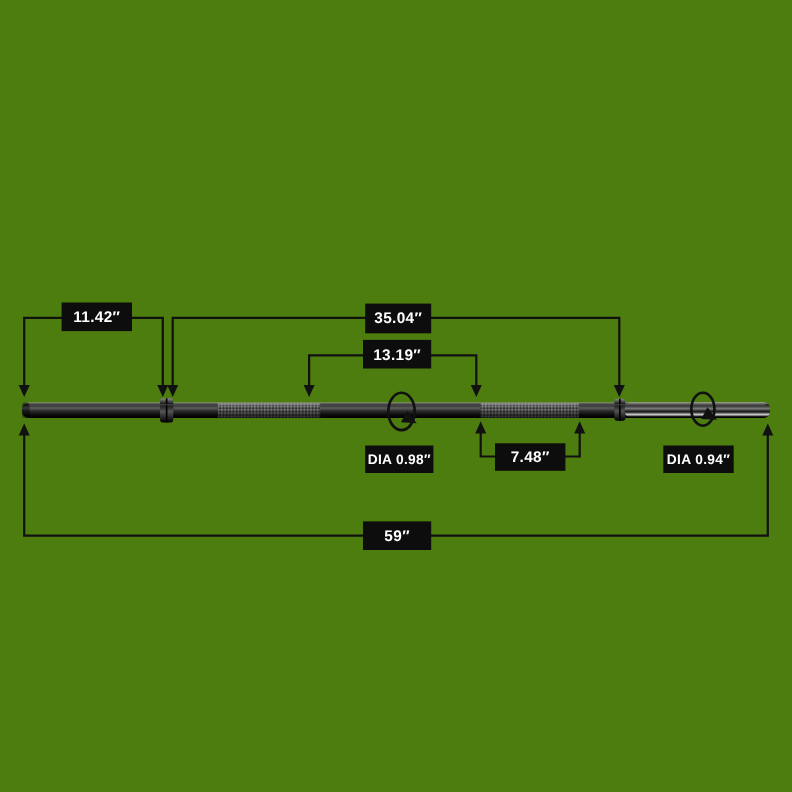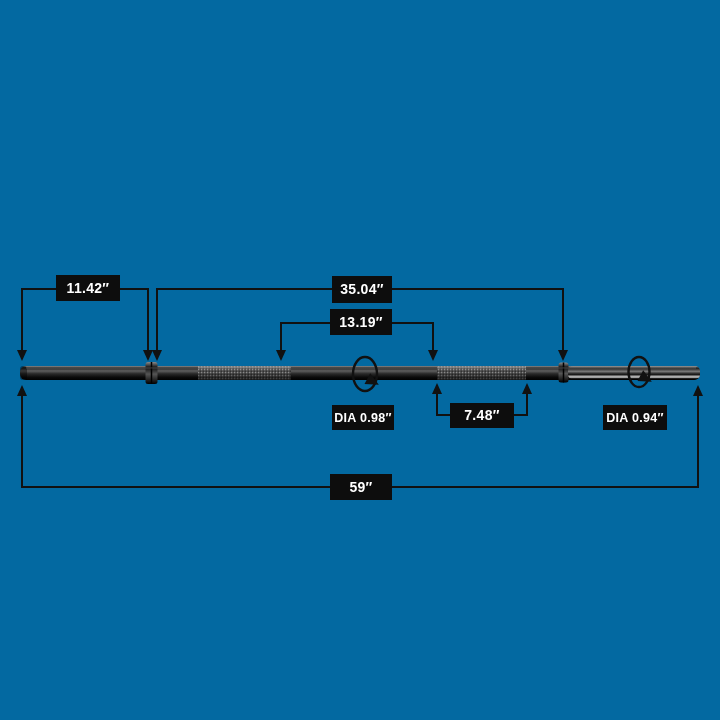--- a/index.html
+++ b/index.html
@@ -5,21 +5,21 @@
   html, body {
     margin: 0;
     padding: 0;
     background: #ffffff;
     font-family: "Liberation Sans", sans-serif;
   }
   .canvas {
     position: relative;
     width: 720px;
     height: 720px;
-    background: #0369a1;
+    background: #4d7c0f;
     overflow: hidden;
   }
   svg { display: block; }
   .dim-line {
     stroke: #111111;
     stroke-width: 2;
     fill: none;
     stroke-linecap: square;
   }
   .arrowhead { fill: #111111; stroke: none; }

